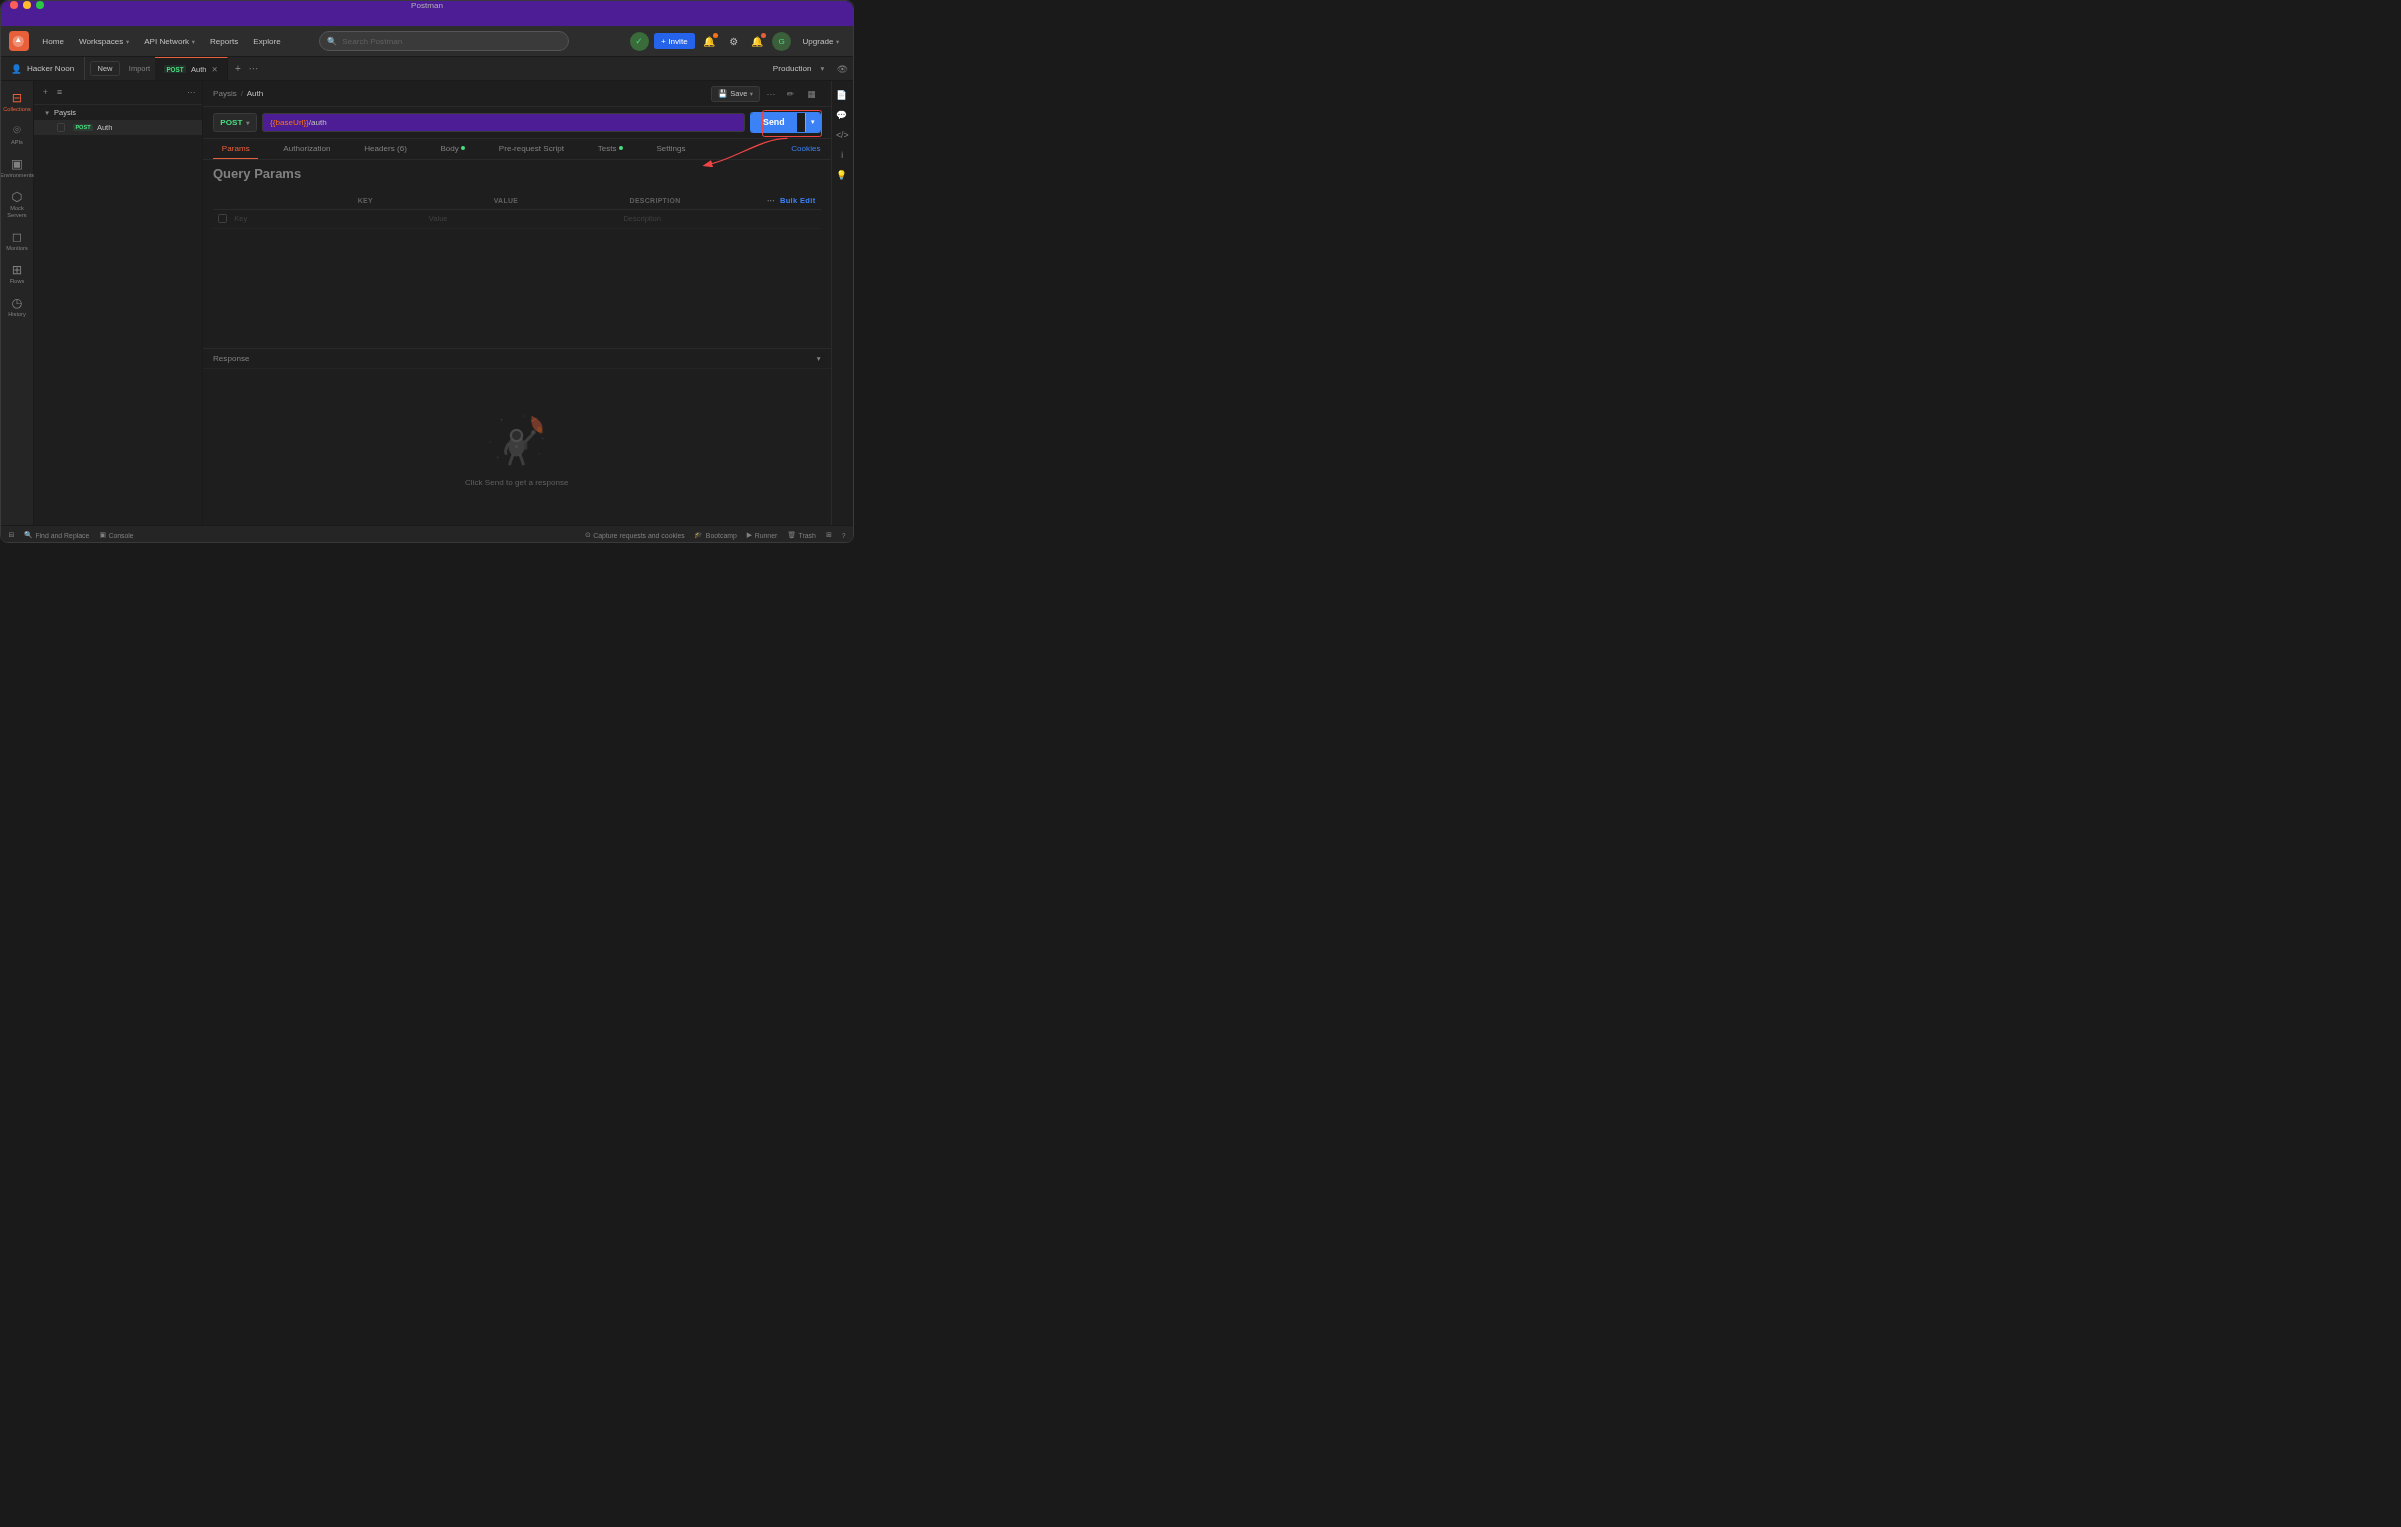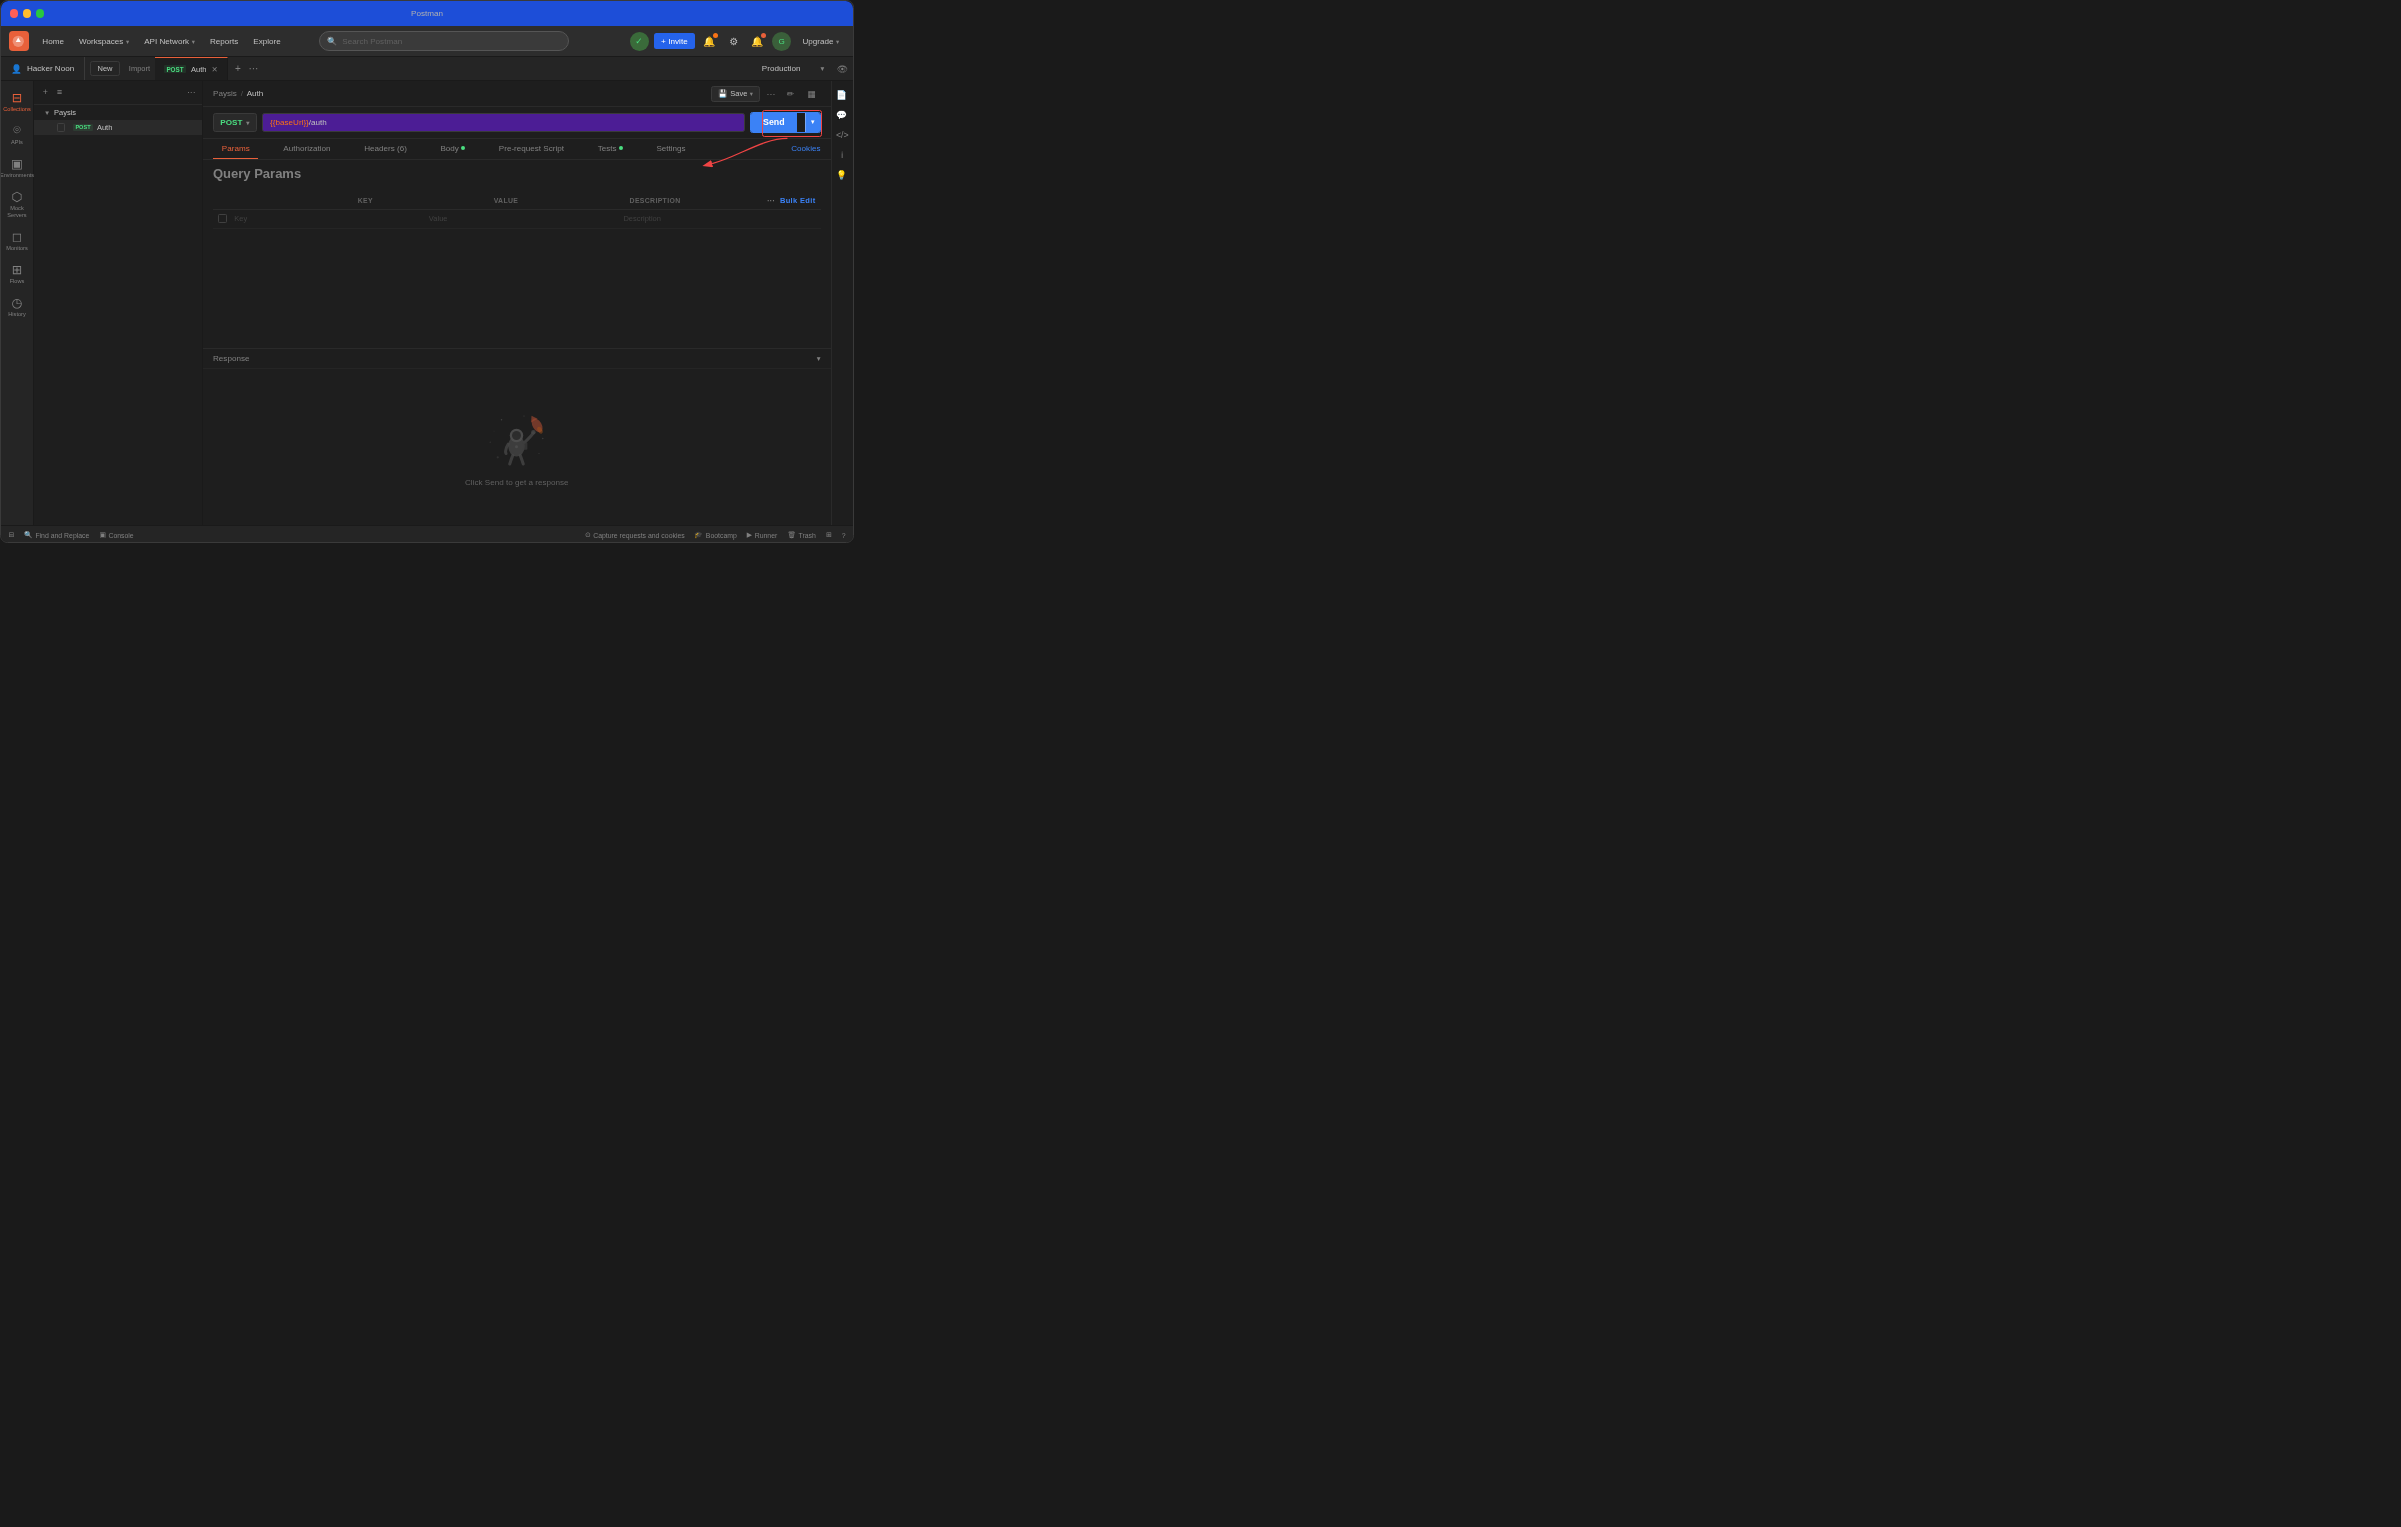--- a/index.html
+++ b/index.html
@@ -8,24 +8,23 @@
       font-family: -apple-system, BlinkMacSystemFont, 'Segoe UI', sans-serif;
       width: 854px;
       height: 543px;
       overflow: hidden;
       border-radius: 7.5px;
       border: 0.6px solid #3a3a3a;
     }
 
     
     .title-bar {
-      background: #1d4ed8;
+      background: #4c1d95;
       height: 25px;
       display: flex;
-      align-items: center;
       justify-content: center;
       position: relative;
       border-radius: 7.5px 7.5px 0 0;
     }
     .traffic-lights {
       position: absolute;
       left: 8.8px;
       display: flex;
       gap: 5px;
       align-items: center;
@@ -188,21 +187,21 @@
     .tab-action-btn {
       color: #808080;
       font-size: 10px;
       cursor: pointer;
       padding: 2.5px;
     }
     .env-selector {
       margin-left: auto;
       display: flex;
       align-items: flex-start;
-      gap: 20px;
+      gap: 9px;
       padding: 0 7.5px;
       color: #c0c0c0;
       font-size: 8.1px;
       cursor: pointer;
     }
     .env-eye { color: #808080; font-size: 8.8px; }
 
     
     .main-layout {
       display: flex;

